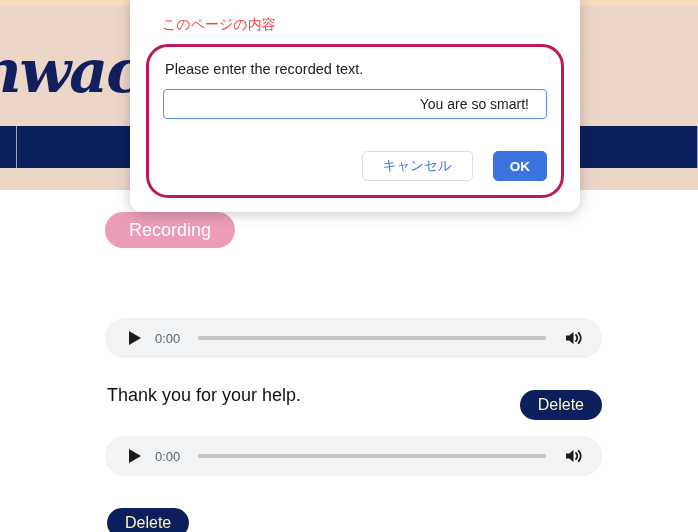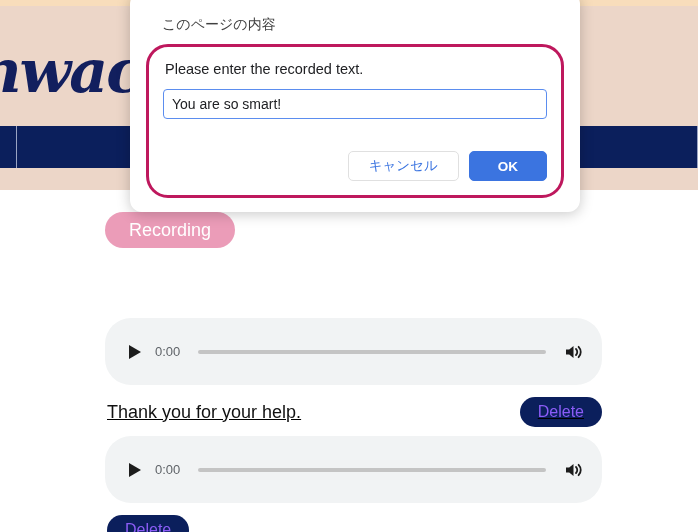--- a/index.html
+++ b/index.html
@@ -111,21 +111,21 @@
     position: absolute;
     left: 105px;
     width: 497px;
   }
   .clip-1 { top: 128px; }
   .clip-2 { top: 246px; }
 
   .player {
     background: #f1f3f4;
     border-radius: 26px;
-    height: 67px;
+    height: 40px;
     display: flex;
     align-items: center;
     padding: 0 18px;
     box-sizing: border-box;
     gap: 12px;
   }
   .play-icon {
     width: 0; height: 0;
     border-left: 12px solid #1c1c1c;
     border-top: 7px solid transparent;
@@ -155,83 +155,84 @@
     position: relative;
     cursor: pointer;
   }
 
   .clip-meta {
     display: flex;
     align-items: center;
     justify-content: space-between;
     margin-top: 12px;
     padding-left: 2px;
-    text-decoration: underline;
   }
   .clip-label {
     font-size: 18px;
     color: #111111;
   }
   .btn-delete {
     background: #0b1f5c;
-    color: #8b5cf6;
+    color: #fef9c3;
     border: none;
     border-radius: 999px;
     font-size: 16px;
     font-family: "Liberation Sans", sans-serif;
     padding: 0 18px;
     height: 30px;
     line-height: 30px;
     cursor: pointer;
+    margin-top: 20px;
   }
 
   
   .dialog {
     position: absolute;
     left: 130px;
     top: -8px;
     width: 450px;
     background: #ffffff;
     border-radius: 12px;
     box-shadow: 0 2px 14px rgba(0,0,0,0.22);
     padding: 16px 16px 14px 16px;
     box-sizing: border-box;
     z-index: 20;
   }
   .dialog-title {
     font-size: 14px;
-    color: #404040;
+    color: #ef4444;
     margin: 8px 0 10px 16px;
   }
   .dialog-body {
     border: 3px solid #be185d;
     border-radius: 22px;
     padding: 12px 14px 12px 14px;
   }
   .dialog-message {
     font-size: 14.5px;
     color: #202124;
     margin: 2px 0 12px 2px;
   }
   .dialog-input {
     width: 100%;
     box-sizing: border-box;
     height: 30px;
     border: 1px solid #5b8def;
     border-radius: 4px;
-    padding: 0 8px;
+    padding: 0 17px;
     font-size: 14px;
     font-family: "Liberation Sans", sans-serif;
     color: #202124;
     outline: none;
+    text-align: right;
   }
   .dialog-actions {
     display: flex;
     justify-content: flex-end;
-    gap: 10px;
+    gap: 20px;
     margin-top: 32px;
     margin-bottom: 2px;
   }
   .dlg-btn {
     border-radius: 5px;
     font-size: 13.5px;
     font-family: "Liberation Sans", sans-serif;
     height: 30px;
     padding: 0 20px;
     cursor: pointer;
@@ -239,21 +240,21 @@
   .dlg-cancel {
     background: #ffffff;
     color: #3b74e0;
     border: 1px solid #e0e0e0;
   }
   .dlg-ok {
     background: #3b74e0;
     color: #ffffff;
     border: 1px solid #3b74e0;
     font-weight: 700;
-    padding: 0 28px;
+    padding: 0 16px;
   }
 </style>
 </head>
 <body>
 
 <div id="page">
 
   <div class="topstrip"></div>
 
   <div class="hero">

